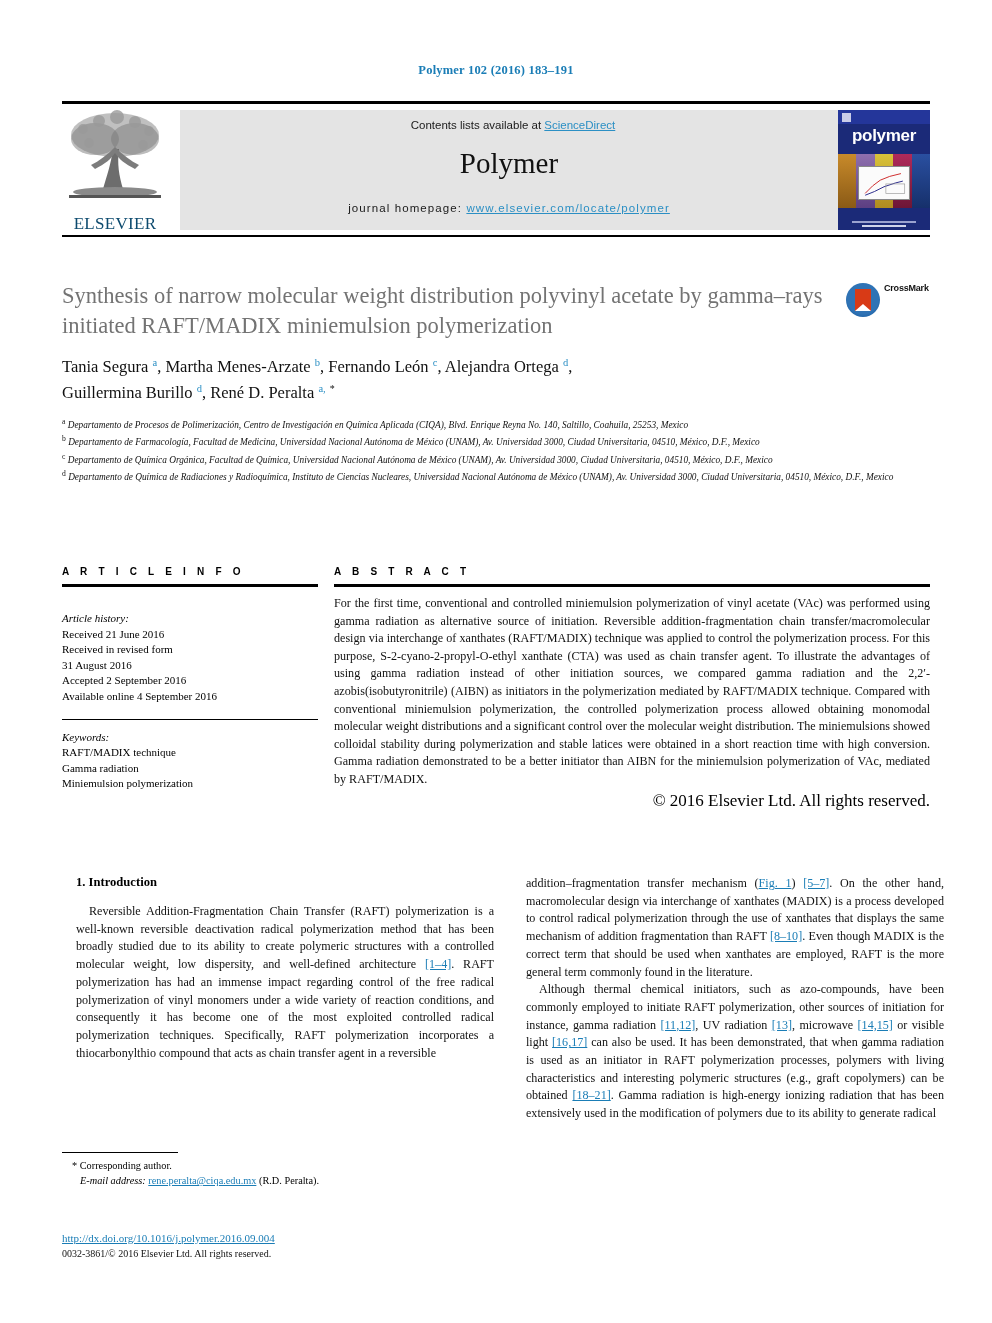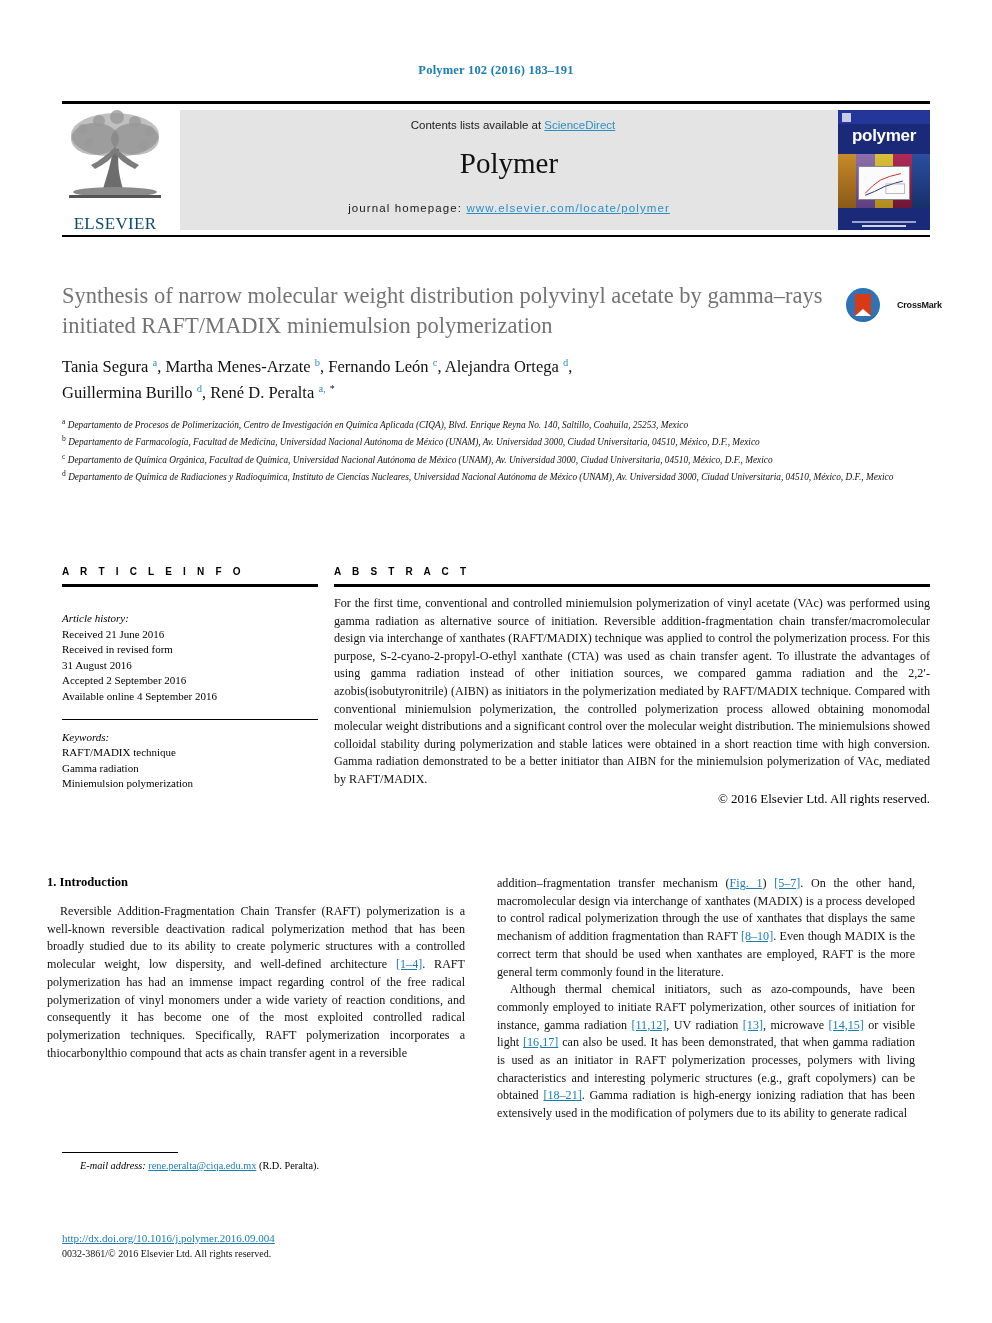--- a/index.html
+++ b/index.html
@@ -84,21 +84,21 @@
 
   
   .titleblock { position:absolute; left:62px; top:281px; width:868px; }
   .art-title {
     font-family:"Liberation Serif", serif;
     font-size:22.5px; line-height:1.33; color:#737373; width:800px;
     font-weight:normal;
   }
   .crossmark {
     position:absolute; right:0; top:2px; width:84px; height:44px;
-    display:flex; align-items:center; gap:17px;
+    display:flex; align-items:flex-start; gap:4px;
   }
   .cm-circle {
     width:34px; height:34px; border-radius:50%;
     background: radial-gradient(circle at 50% 45%, #2f73b5 0%, #2f73b5 62%, #0d4f93 100%);
     position:relative; flex:0 0 auto;
   }
   .cm-book {
     position:absolute; left:9px; top:6px; width:16px; height:22px;
     background:#d83a16;
   }
@@ -152,25 +152,25 @@
   }
   .kw .it { font-style:italic; }
   .abstract {
     margin-top:8px;
     font-family:"Liberation Serif", serif;
     font-size:12.1px; line-height:1.455; text-align:justify;
     color:#111;
   }
   .copyright {
     margin-top:2px; text-align:right;
-    font-family:"Liberation Serif", serif; font-size:13px;
-  }
-
-  
-  .bodyarea { position:absolute; left:47px; top:875px; width:868px; height:360px; }
+    font-family:"Liberation Serif", serif; font-size:17px;
+  }
+
+  
+  .bodyarea { position:absolute; left:76px; top:875px; width:868px; height:360px; }
   .bcol { position:absolute; top:0; width:418px; }
   .bcol.left { left:0; }
   .bcol.right { left:450px; }
   .bhead {
     font-family:"Liberation Serif", serif;
     font-weight:bold; font-size:12.6px; margin-bottom:13px;
   }
   .btext {
     font-family:"Liberation Serif", serif;
     font-size:12.1px; line-height:1.465; text-align:justify; color:#111;
@@ -352,20 +352,21 @@
       <div class="btext">
         <p style="text-indent:0"><span>addition–fragmentation transfer mechanism (</span><a class="lnk" href="#">Fig. 1</a><span>) </span><a class="lnk" href="#">[5–7]</a><span>. On the other hand, macromolecular design via interchange of xanthates (MADIX) is a process developed to control radical polymerization through the use of xanthates that displays the same mechanism of addition fragmentation than RAFT </span><a class="lnk" href="#">[8–10]</a><span>. Even though MADIX is the correct term that should be used when xanthates are employed, RAFT is the more general term commonly found in the literature.</span></p>
         <p><span>Although thermal chemical initiators, such as azo-compounds, have been commonly employed to initiate RAFT polymerization, other sources of initiation for instance, gamma radiation </span><a class="lnk" href="#">[11,12]</a><span>, UV radiation </span><a class="lnk" href="#">[13]</a><span>, microwave </span><a class="lnk" href="#">[14,15]</a><span> or visible light </span><a class="lnk" href="#">[16,17]</a><span> can also be used. It has been demonstrated, that when gamma radiation is used as an initiator in RAFT polymerization processes, polymers with living characteristics and interesting polymeric structures (e.g., graft copolymers) can be obtained </span><a class="lnk" href="#">[18–21]</a><span>. Gamma radiation is high-energy ionizing radiation that has been extensively used in the modification of polymers due to its ability to generate radical</span></p>
       </div>
     </div>
   </div>
 
   <div class="footnotes">
     <div class="fn-rule"></div>
     <div class="fn">
+      <div style="padding-left:10px">* Corresponding author.</div>
       <div style="padding-left:18px">
         <span class="it">E-mail address:</span>
         <a class="lnk" href="#">rene.peralta@ciqa.edu.mx</a>
         <span>(R.D. Peralta).</span>
       </div>
     </div>
   </div>
 
   <div class="doi-block">
     <a class="doi" href="#">http://dx.doi.org/10.1016/j.polymer.2016.09.004</a>

